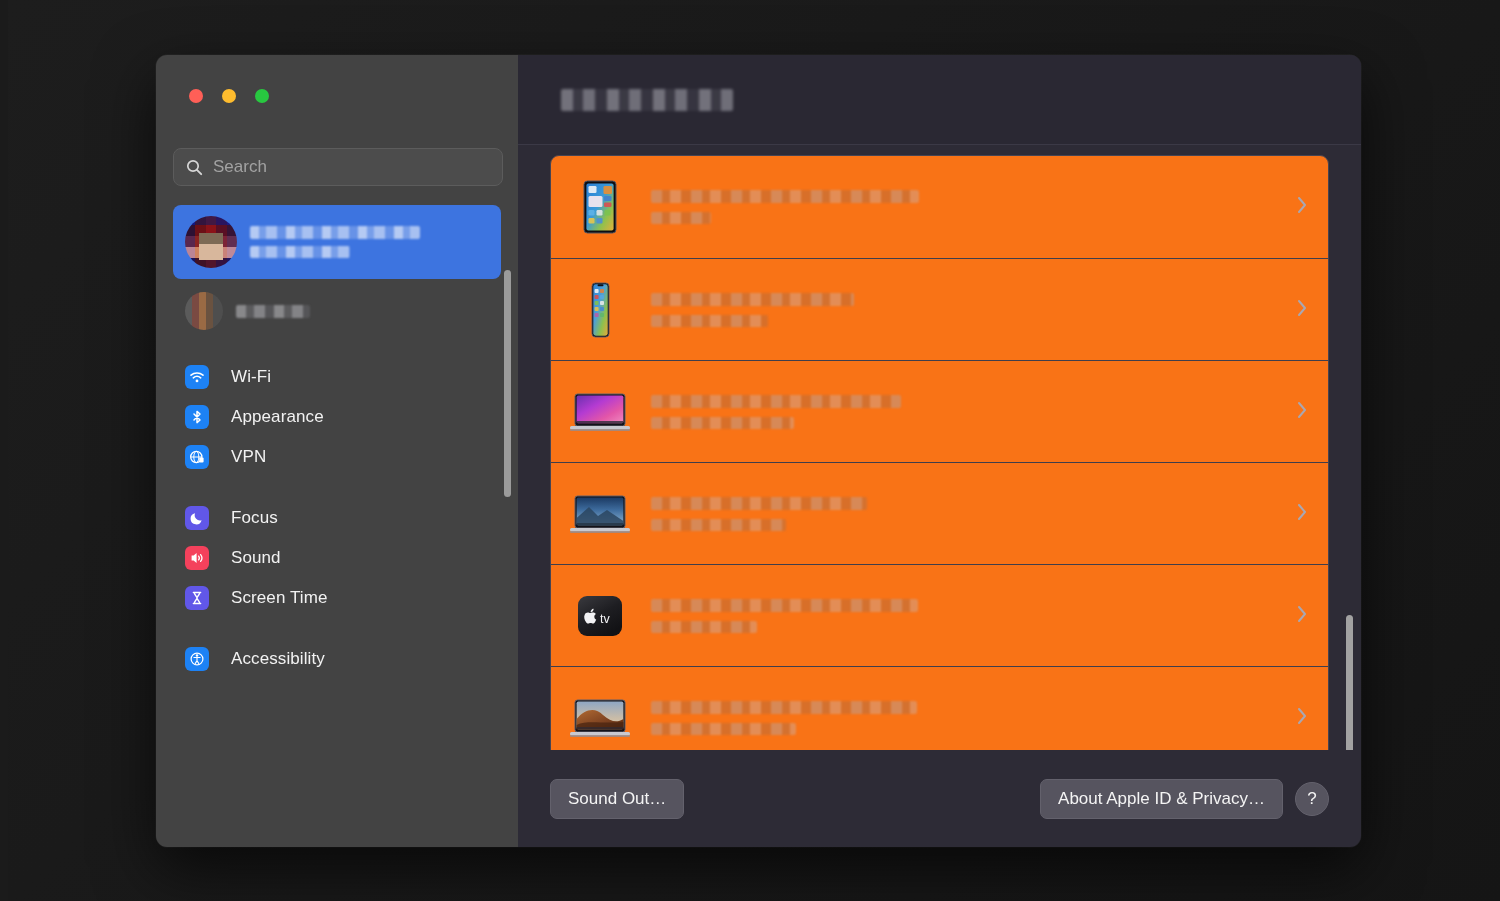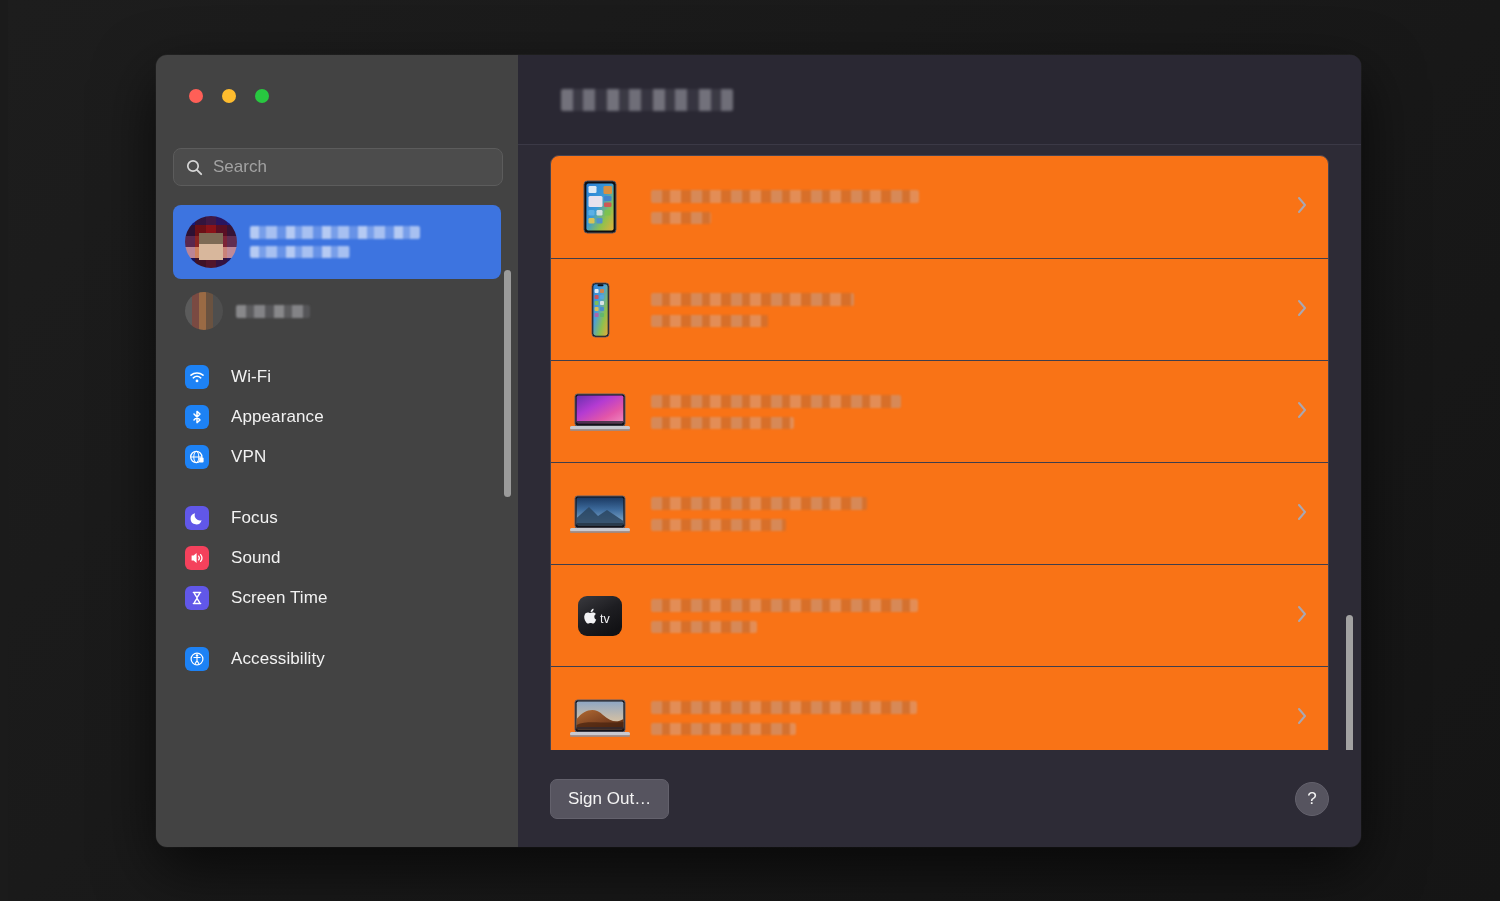--- a/index.html
+++ b/index.html
@@ -647,20 +647,21 @@
               </svg>
             </span>
           </div>
 
         </div>
 
         <div class="content-scrollbar"></div>
       </div>
 
       <div class="content-footer">
-        <button class="btn">Sign Out…</button>
+        <button class="btn">Sound Out…</button>
         <div class="spacer"></div>
+        <button class="btn">About Apple ID &amp; Privacy…</button>
         <button class="btn-help">?</button>
       </div>
 
     </div>
   </div>
 </div>
 
 </body></html>

